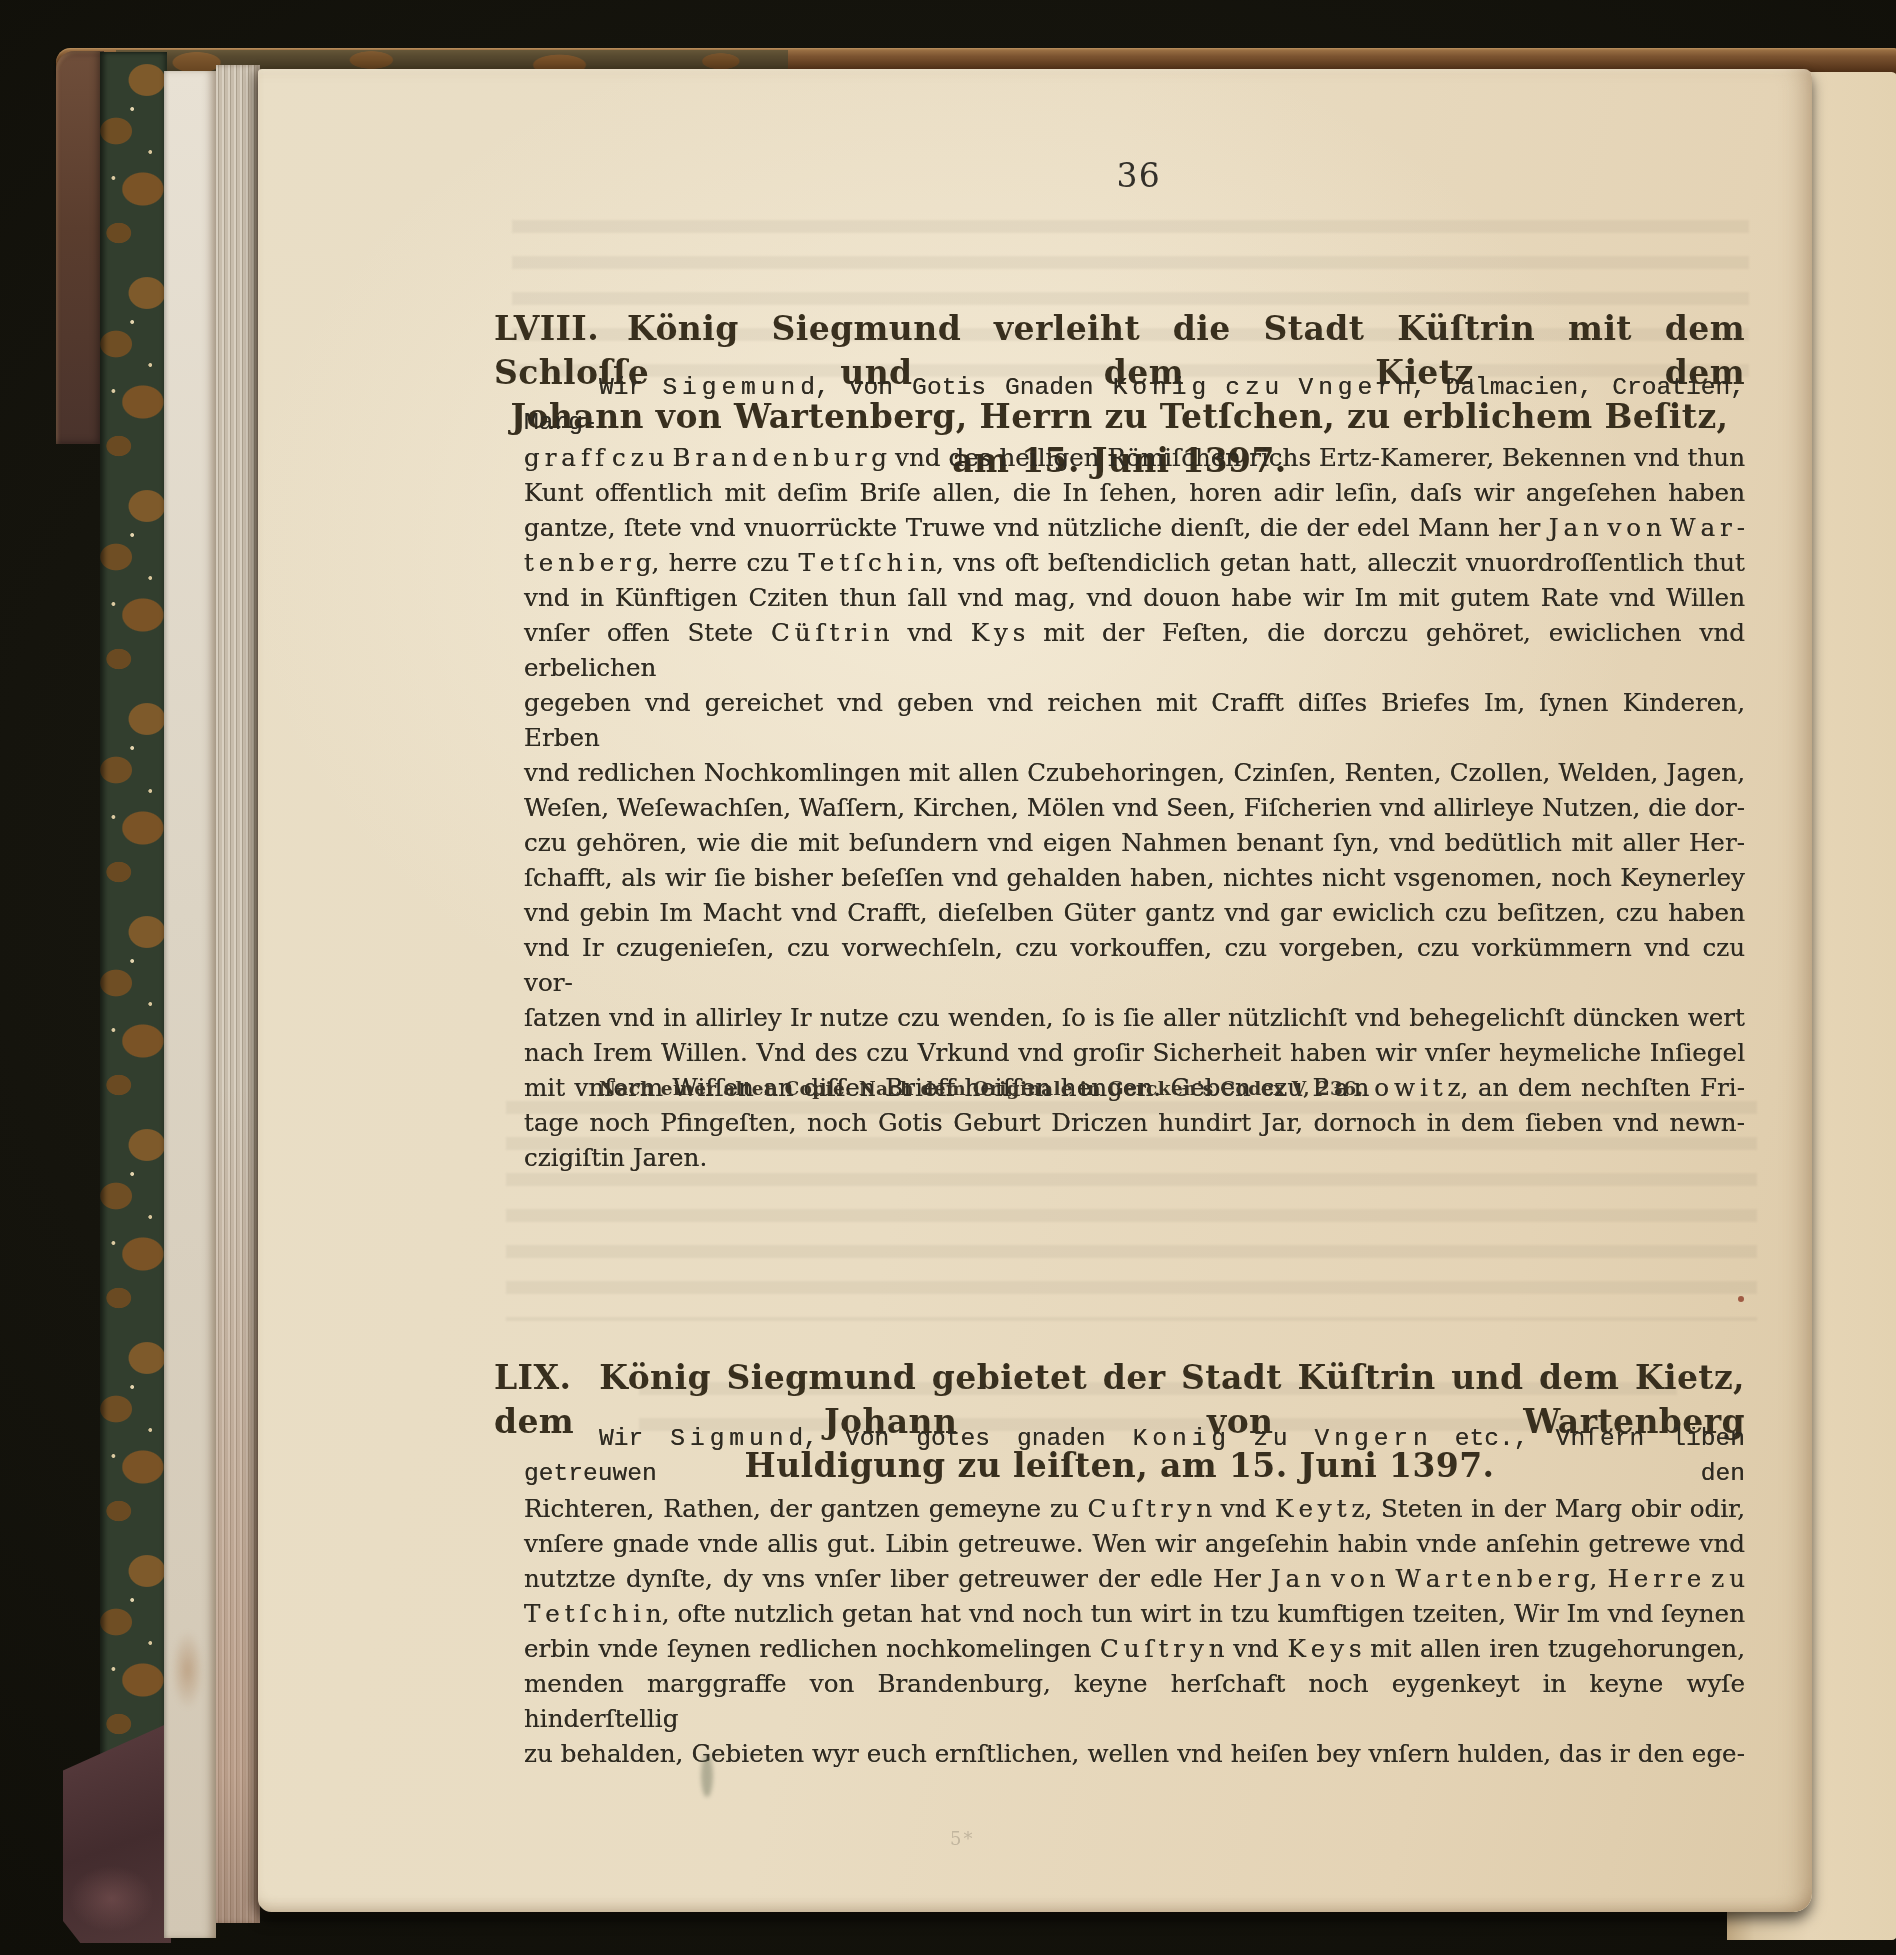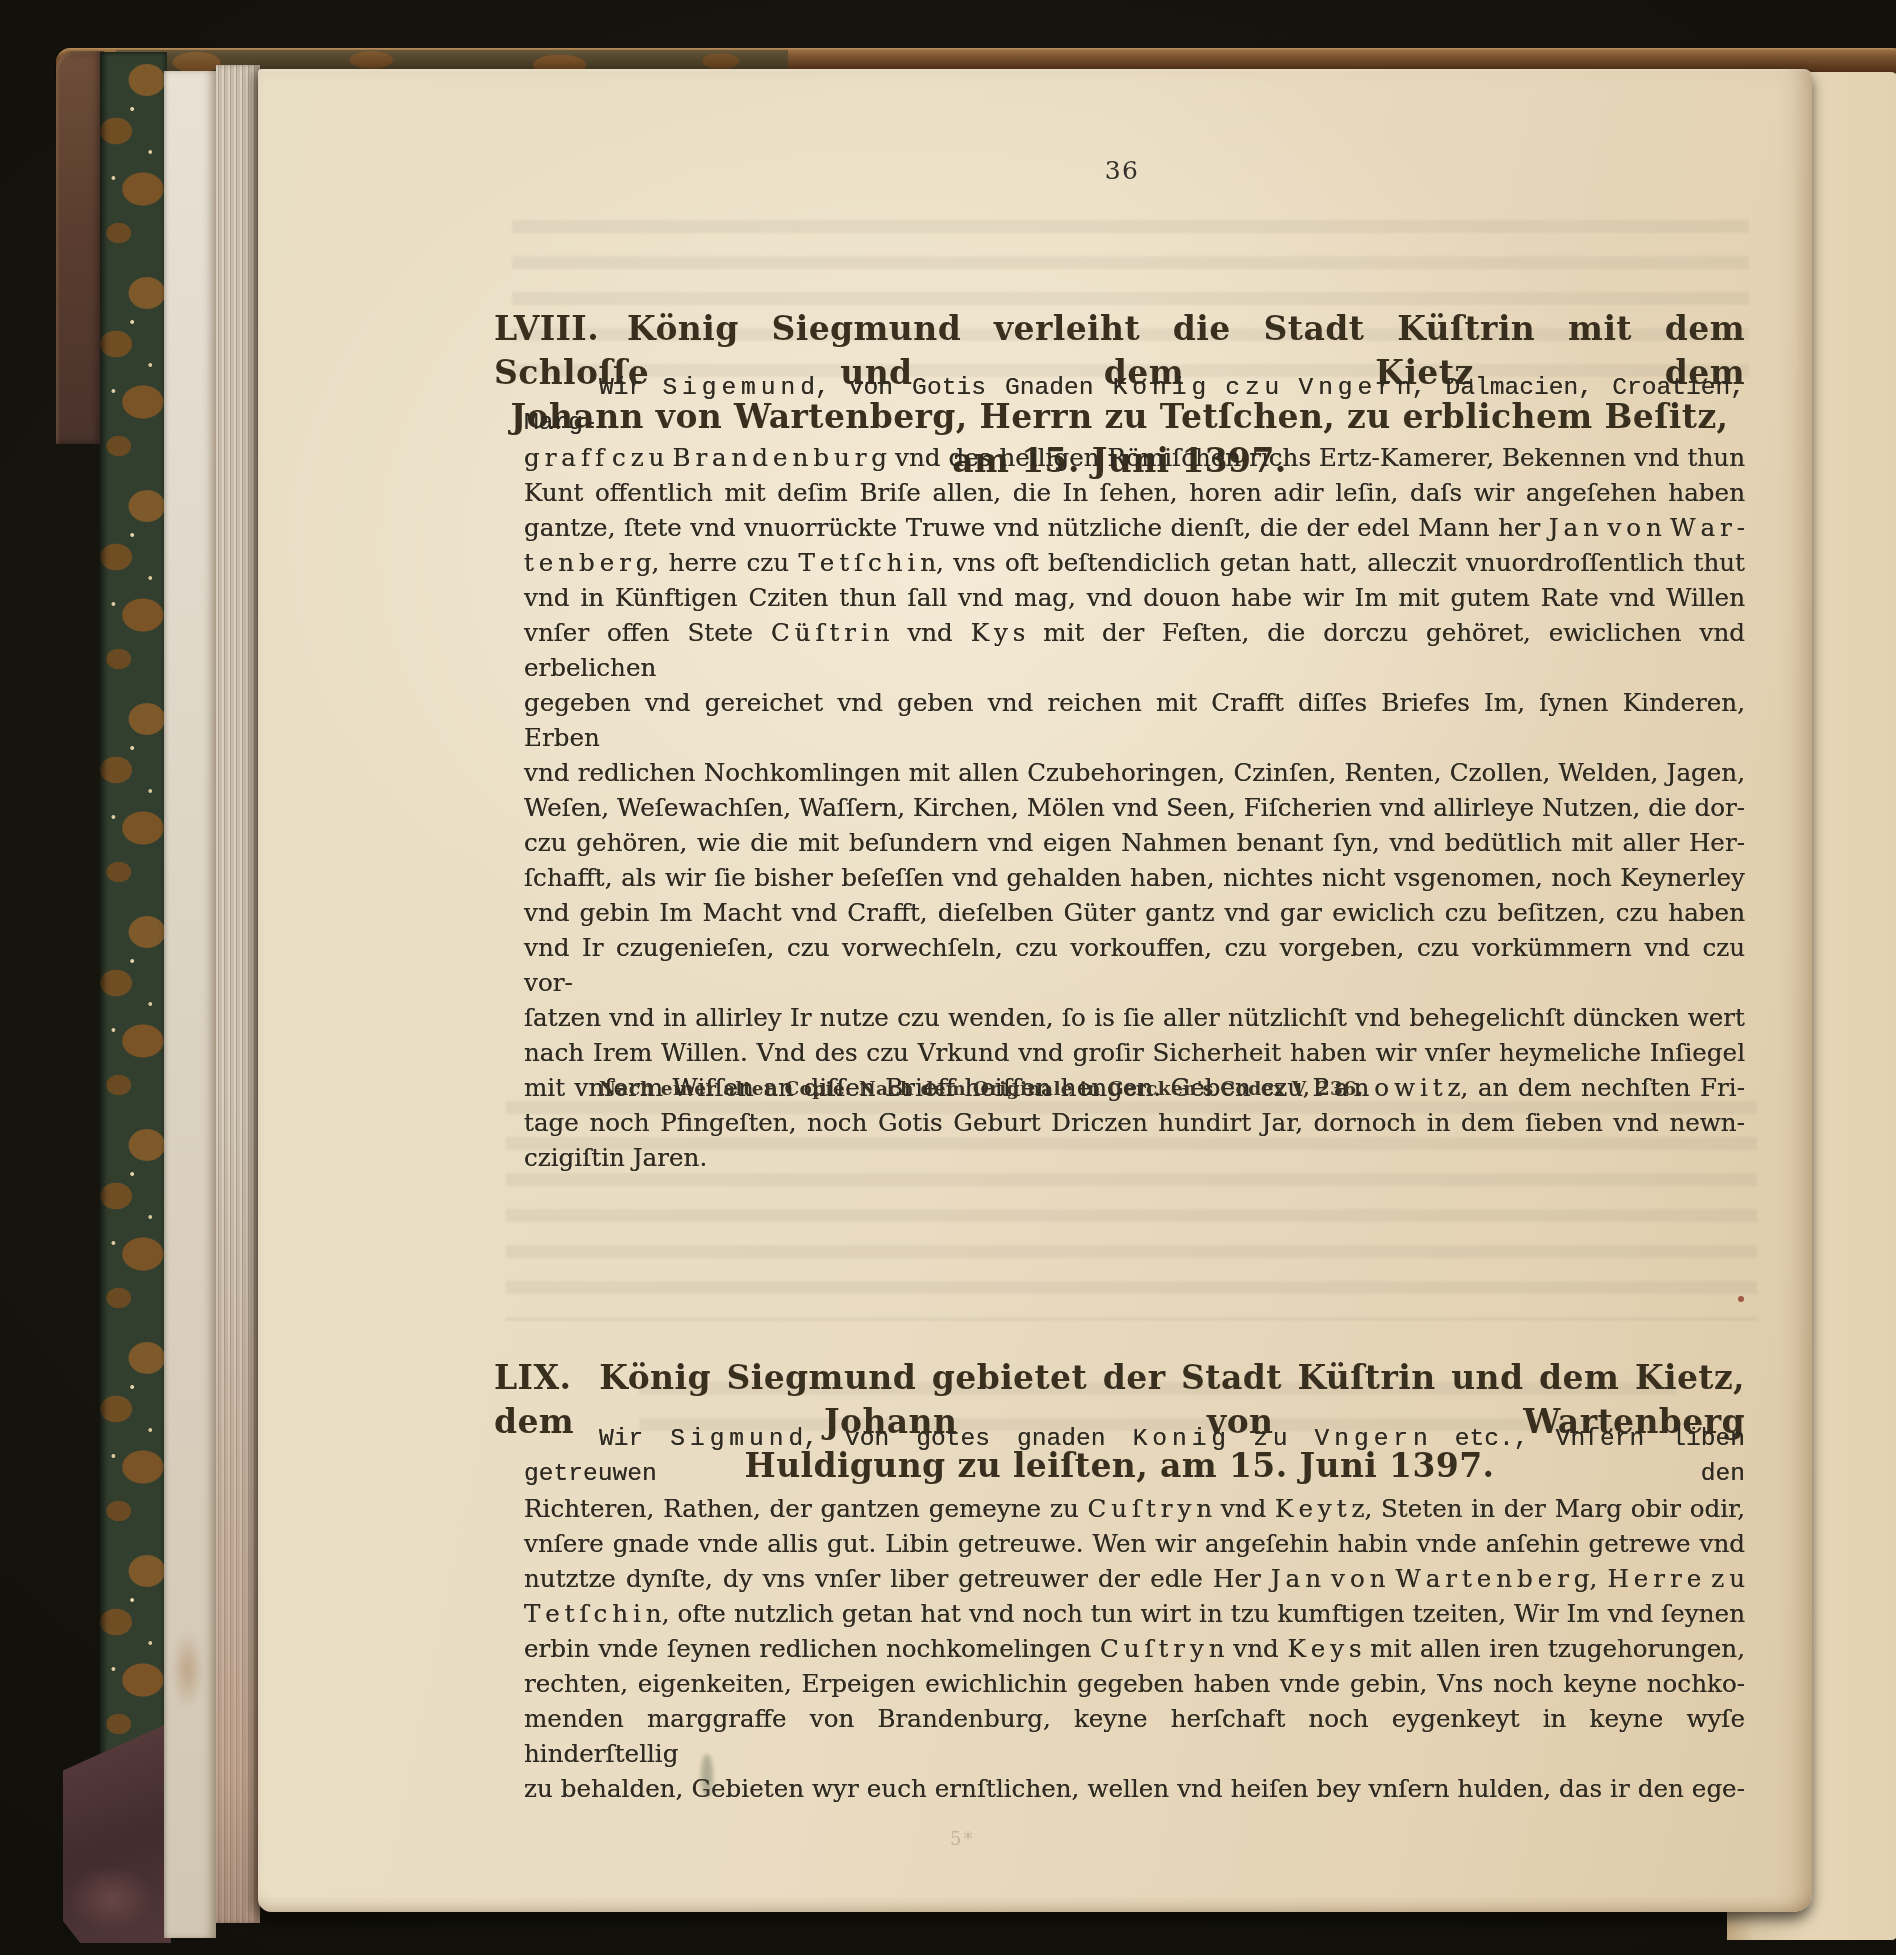--- a/index.html
+++ b/index.html
@@ -107,22 +107,22 @@
   }
 
   
   .ghost{
     background:repeating-linear-gradient(180deg, rgba(122,111,92,.55) 0 13.3px, rgba(122,111,92,0) 13.3px 36px);
     opacity:.16; filter:blur(1.3px);
   }
 
   
   .page-number{
-    left:1059px; top:156px; width:126px; text-align:center;
-    font-size:25px; color:#33302a; letter-spacing:1.3px;
+    left:1035px; top:156px; width:126px; text-align:right;
+    font-size:33px; color:#33302a; letter-spacing:1.3px;
   }
   .doc-heading{
     width:1251px; color:#382f1e; font-weight:700; font-size:33px; line-height:44px;
     letter-spacing:0.4px;
     margin-top:36px;
   }
   .h-line1{text-align:justify; text-align-last:justify; white-space:normal;}
   .h-num{padding-right:28px;}
   .h-line2{text-align:center;}
   .doc-par{
@@ -207,21 +207,20 @@
     <div class="h-line2">Huldigung zu leiſten, am 15. Juni 1397.</div>
   </div>
 
   <div class="abs doc-par indent-first" style="left:524px; top:1421px;">
       <div class="tline">Wir S i g m u n d, von gotes gnaden K o n i g z u V n g e r n etc., Vnſern liben getreuwen den</div>
       <div class="tline">Richteren, Rathen, der gantzen gemeyne zu C u ſ t r y n vnd K e y t z, Steten in der Marg obir odir,</div>
       <div class="tline">vnſere gnade vnde allis gut.  Libin getreuwe.  Wen wir angeſehin habin vnde anſehin getrewe vnd</div>
       <div class="tline">nutztze dynſte, dy vns vnſer liber getreuwer der edle Her J a n v o n W a r t e n b e r g, H e r r e z u</div>
       <div class="tline">T e t ſ c h i n, ofte nutzlich getan hat vnd noch tun wirt in tzu kumftigen tzeiten, Wir Im vnd ſeynen</div>
       <div class="tline">erbin vnde ſeynen redlichen nochkomelingen C u ſ t r y n vnd K e y s mit allen iren tzugehorungen,</div>
-      <div class="tline">rechten, eigenkeiten, Erpeigen ewichlichin gegeben haben vnde gebin, Vns noch keyne nochko-</div>
       <div class="tline">menden marggraffe von Brandenburg, keyne herſchaft noch eygenkeyt in keyne wyſe hinderſtellig</div>
       <div class="tline">zu behalden, Gebieten wyr euch ernſtlichen, wellen vnd heiſen bey vnſern hulden, das ir den ege-</div>
     </div>
 
   <div class="abs sig-mark">5*</div>
 
   <div class="abs speck-green"></div>
   <div class="abs speck-red"></div>
 
 </div>

